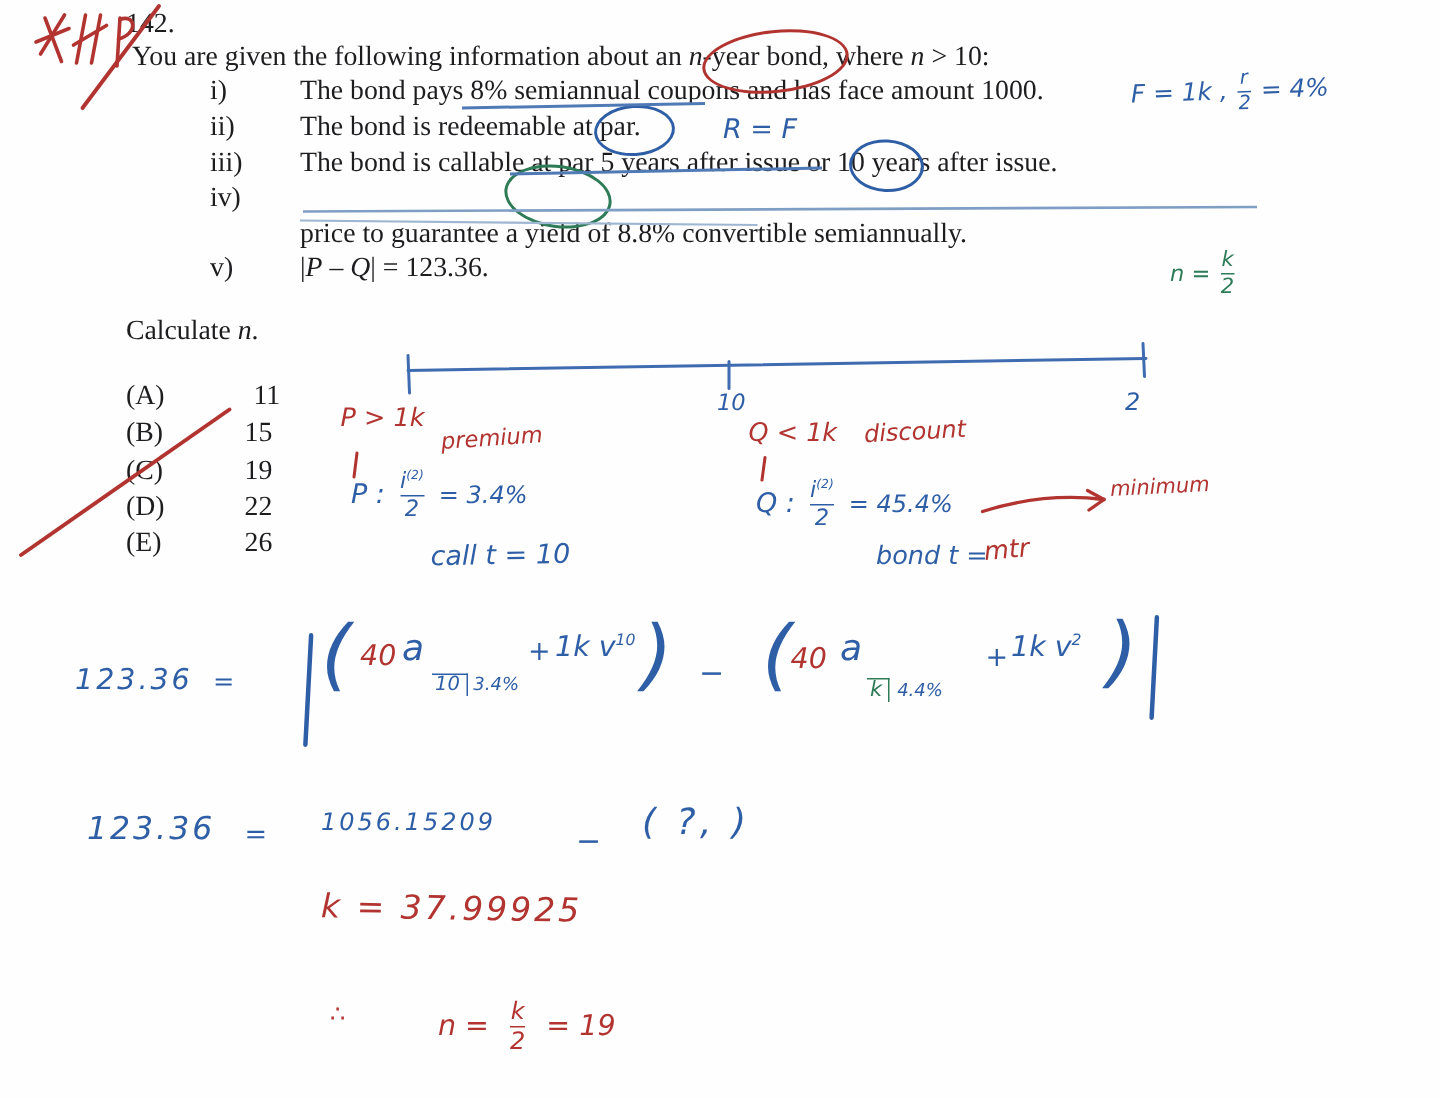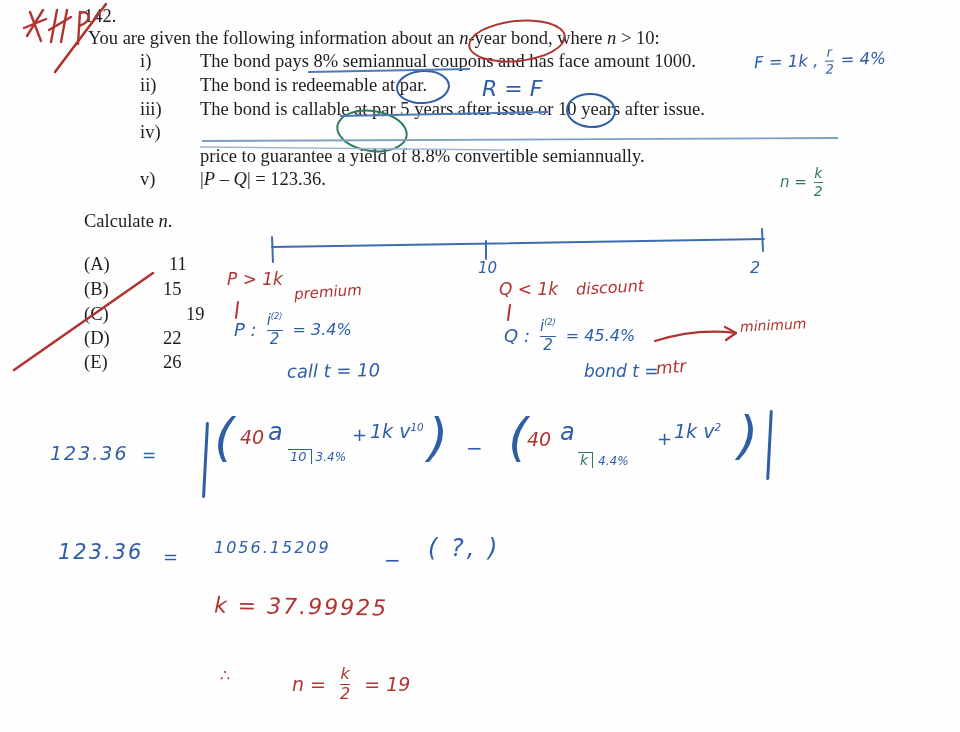--- a/index.html
+++ b/index.html
@@ -45,21 +45,21 @@
   <span class="print" style="left:140px;top:169px;">v)</span>
   <span class="print" style="left:200px;top:169px;"><span>|</span><span class="it">P</span><span> – </span><span class="it">Q</span><span>| = 123.36.</span></span>
 
   <span class="print" style="left:84px;top:211px;"><span>Calculate </span><span class="it">n</span><span>.</span></span>
 
   <span class="print" style="left:84px;top:254px;">(A)</span>
   <span class="print" style="left:169px;top:254px;">11</span>
   <span class="print" style="left:84px;top:279px;">(B)</span>
   <span class="print" style="left:163px;top:279px;">15</span>
   <span class="print" style="left:84px;top:304px;">(C)</span>
-  <span class="print" style="left:163px;top:304px;margin-left:23px;">19</span>
+  <span class="print" style="left:163px;top:304px;">19</span>
   <span class="print" style="left:84px;top:328px;">(D)</span>
   <span class="print" style="left:163px;top:328px;">22</span>
   <span class="print" style="left:84px;top:352px;">(E)</span>
   <span class="print" style="left:163px;top:352px;">26</span>
 
   <span class="print" style="left:832px;top:708px;font-family:'Liberation Sans',sans-serif;font-weight:bold;font-size:17px;margin-top:39px;">73</span>
 
   <div class="ellipse" style="left:468px;top:20px;width:94px;height:38px;border:2.2px solid var(--red);transform:rotate(-6deg);"></div>
   <div class="ellipse" style="left:396px;top:70px;width:50px;height:30px;border:2px solid var(--blue);transform:rotate(-4deg);"></div>
   <div class="ellipse" style="left:566px;top:93px;width:46px;height:31px;border:2px solid var(--blue);transform:rotate(3deg);"></div>
@@ -106,21 +106,21 @@
   <div class="hw blue row" style="left:754px;top:46px;gap:7px;font-size:16.5px;transform:rotate(-2deg);">
     <span>F = 1k ,</span>
     <span class="frac" style="font-size:13px;">
       <span>r</span>
       <span class="fbar"></span>
       <span>2</span>
     </span>
     <span>= 4%</span>
   </div>
 
-  <span class="hw blue" style="left:482px;top:78px;font-size:22px;">R = F</span>
+  <span class="hw blue" style="left:482px;top:78px;font-size:18px;">R = F</span>
 
   <div class="hw green row" style="left:780px;top:166px;gap:7px;font-size:15px;">
     <span>n =</span>
     <span class="frac" style="font-size:14px;">
       <span>k</span>
       <span class="fbar"></span>
       <span>2</span>
     </span>
   </div>
 

